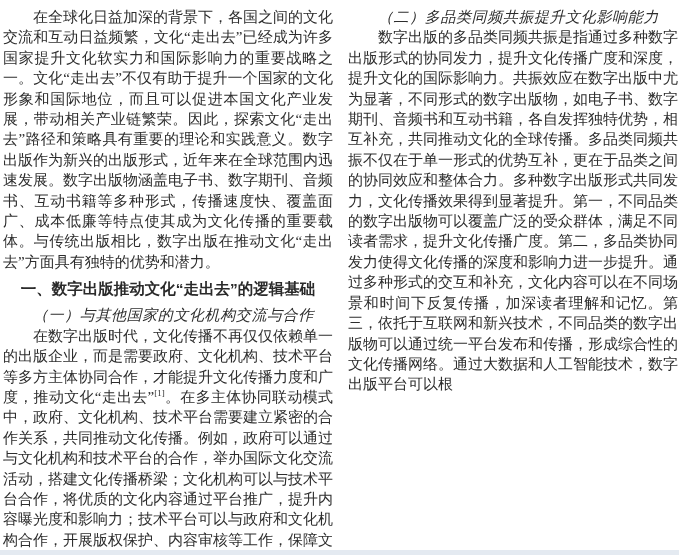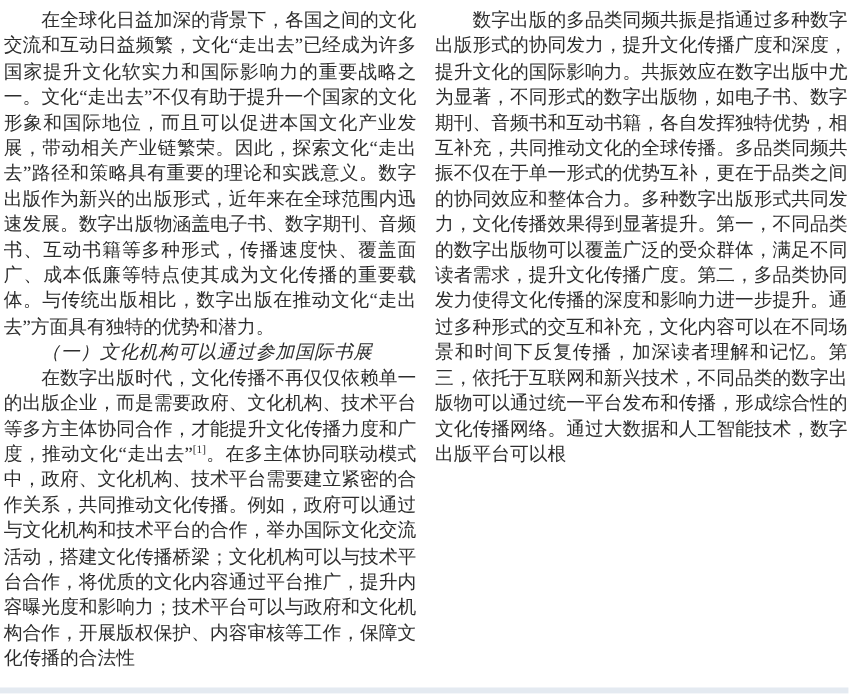--- a/index.html
+++ b/index.html
@@ -72,28 +72,30 @@
 </style>
 </head>
 <body>
 
 <div class="page">
   <div class="columns">
 
     <div class="col">
       <p class="para indent">在全球化日益加深的背景下，各国之间的文化交流和互动日益频繁，文化“走出去”已经成为许多国家提升文化软实力和国际影响力的重要战略之一。文化“走出去”不仅有助于提升一个国家的文化形象和国际地位，而且可以促进本国文化产业发展，带动相关产业链繁荣。因此，探索文化“走出去”路径和策略具有重要的理论和实践意义。数字出版作为新兴的出版形式，近年来在全球范围内迅速发展。数字出版物涵盖电子书、数字期刊、音频书、互动书籍等多种形式，传播速度快、覆盖面广、成本低廉等特点使其成为文化传播的重要载体。与传统出版相比，数字出版在推动文化“走出去”方面具有独特的优势和潜力。</p>
 
+      <h2 class="section-heading">一、数字出版推动文化“走出去”的逻辑基础</h2>
 
-      <p class="subheading">（一）文化机构可以通过参加国际书展</p>
+      <p class="subheading">（一）与其他国家的文化机构交流与合作</p>
 
       <p class="para indent"><span>在数字出版时代，文化传播不再仅仅依赖单一的出版企业，而是需要政府、文化机构、技术平台等多方主体协同合作，才能提升文化传播力度和广度，推动文化“走出去”</span><sup class="fnref">[1]</sup><span>。在多主体协同联动模式中，政府、文化机构、技术平台需要建立紧密的合作关系，共同推动文化传播。例如，政府可以通过与文化机构和技术平台的合作，举办国际文化交流活动，搭建文化传播桥梁；文化机构可以与技术平台合作，将优质的文化内容通过平台推广，提升内容曝光度和影响力；技术平台可以与政府和文化机构合作，开展版权保护、内容审核等工作，保障文化传播的合法性</span></p>
     </div>
 
     <div class="col">
 
+      <p class="subheading">（二）多品类同频共振提升文化影响能力</p>
 
       <p class="para indent">数字出版的多品类同频共振是指通过多种数字出版形式的协同发力，提升文化传播广度和深度，提升文化的国际影响力。共振效应在数字出版中尤为显著，不同形式的数字出版物，如电子书、数字期刊、音频书和互动书籍，各自发挥独特优势，相互补充，共同推动文化的全球传播。多品类同频共振不仅在于单一形式的优势互补，更在于品类之间的协同效应和整体合力。多种数字出版形式共同发力，文化传播效果得到显著提升。第一，不同品类的数字出版物可以覆盖广泛的受众群体，满足不同读者需求，提升文化传播广度。第二，多品类协同发力使得文化传播的深度和影响力进一步提升。通过多种形式的交互和补充，文化内容可以在不同场景和时间下反复传播，加深读者理解和记忆。第三，依托于互联网和新兴技术，不同品类的数字出版物可以通过统一平台发布和传播，形成综合性的文化传播网络。通过大数据和人工智能技术，数字出版平台可以根</p>
     </div>
 
   </div>
 
   <div class="bottom-edge"></div>
 </div>
 
 </body></html>

